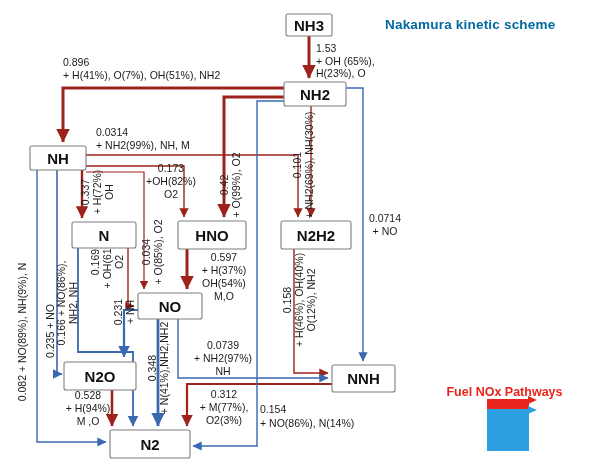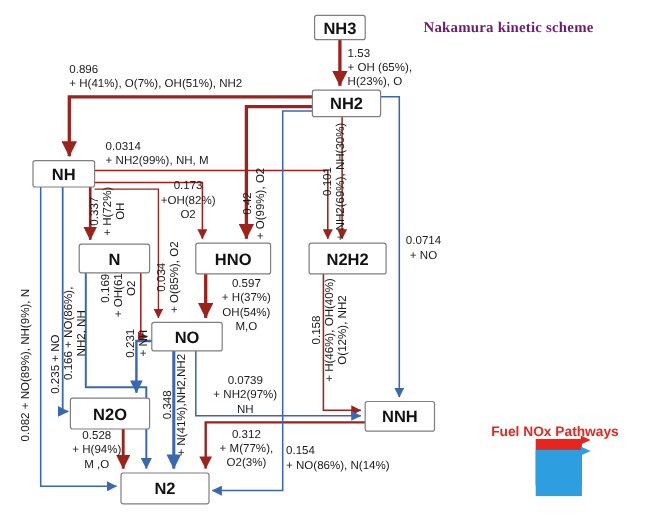--- a/index.html
+++ b/index.html
@@ -1,20 +1,20 @@
 <!DOCTYPE html>
 <html><head>
 <meta charset="utf-8">
 <style>
   html,body{margin:0;padding:0;background:#ffffff;}
   .stage{position:relative;width:601px;height:469px;background:#ffffff;overflow:hidden;
          font-family:"Liberation Sans",sans-serif;}
   .stage svg{position:absolute;left:0;top:0;}
   .diagram-title{position:absolute;left:385px;top:17px;width:210px;
-         font-size:13.5px;font-weight:bold;color:#701a75;letter-spacing:.2px;font-family:Liberation Serif, serif;}
+         font-size:13.5px;font-weight:bold;color:#0369a1;letter-spacing:.2px;}
   .legend{position:absolute;left:417px;top:385px;width:175px;}
   .legend-row{display:flex;align-items:center;justify-content:space-between;
          height:24px;font-size:12.5px;font-weight:bold;flex-direction:column;}
   .legend-arrow{display:inline-block;position:relative;width:42px;height:2px;
          background:currentColor;flex:0 0 42px;margin-left:6px;}
   .legend-arrow::after{content:'';position:absolute;right:-8px;top:-3.5px;width:0;height:0;
          border-left:9px solid currentColor;border-top:4.5px solid transparent;
          border-bottom:4.5px solid transparent;}
   .node-rect{fill:#ffffff;stroke:#7f7f7f;stroke-width:1.1;}
   .node-label{font:bold 15px "Liberation Sans",sans-serif;fill:#111111;}

